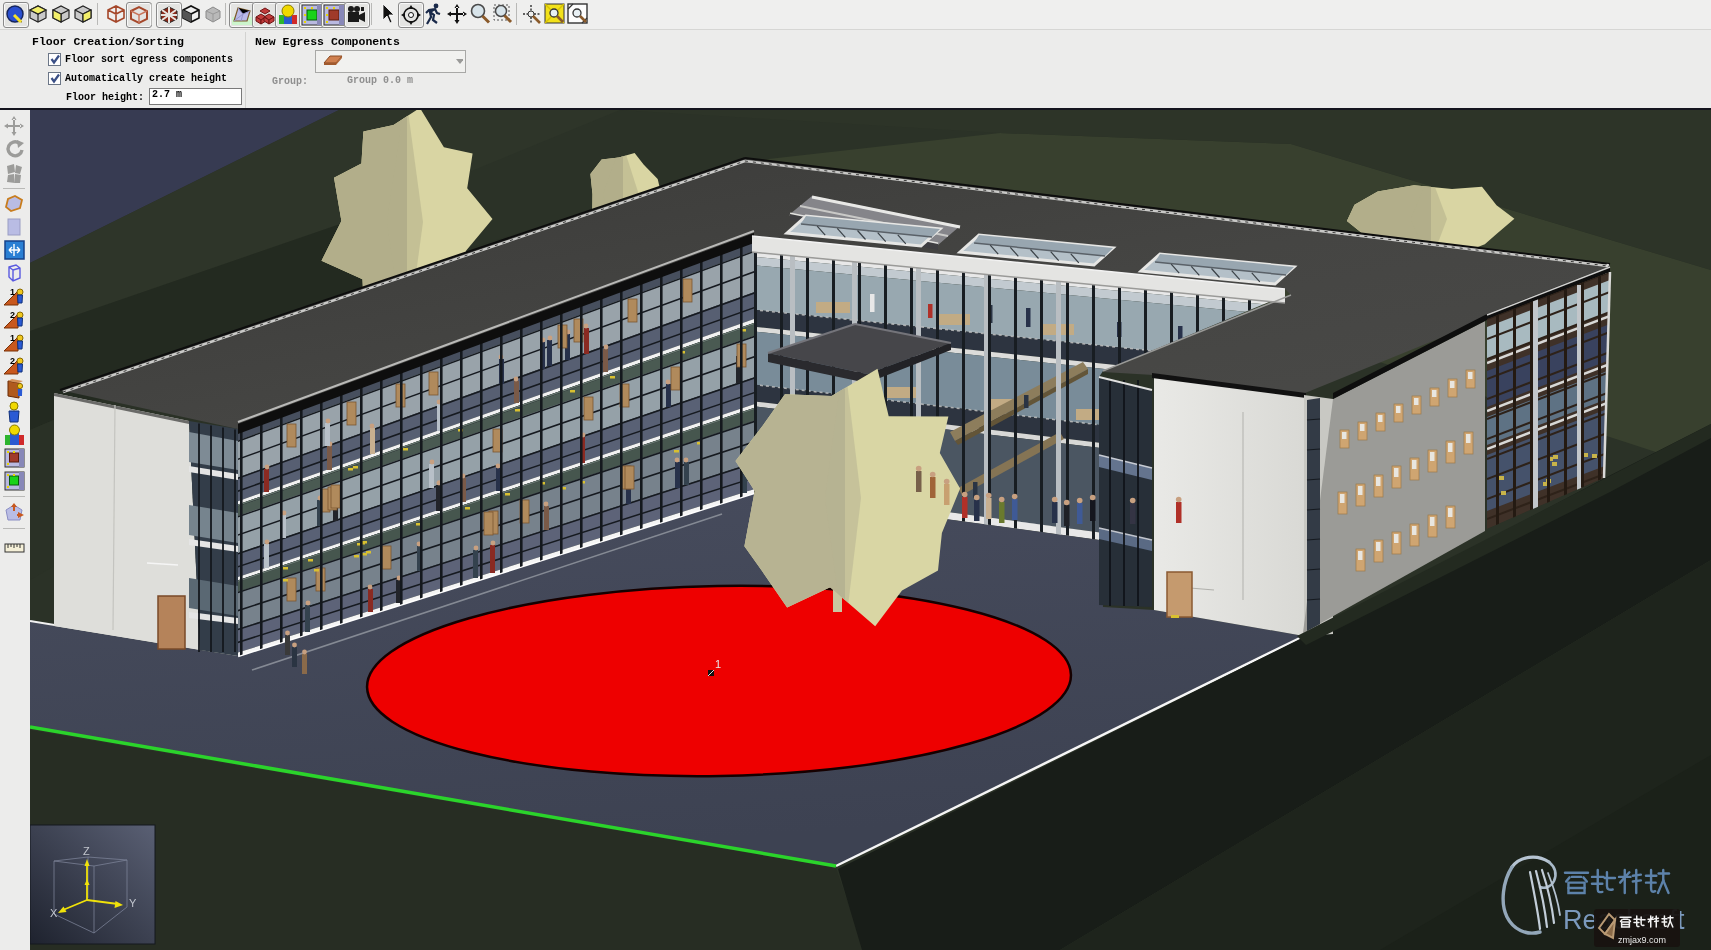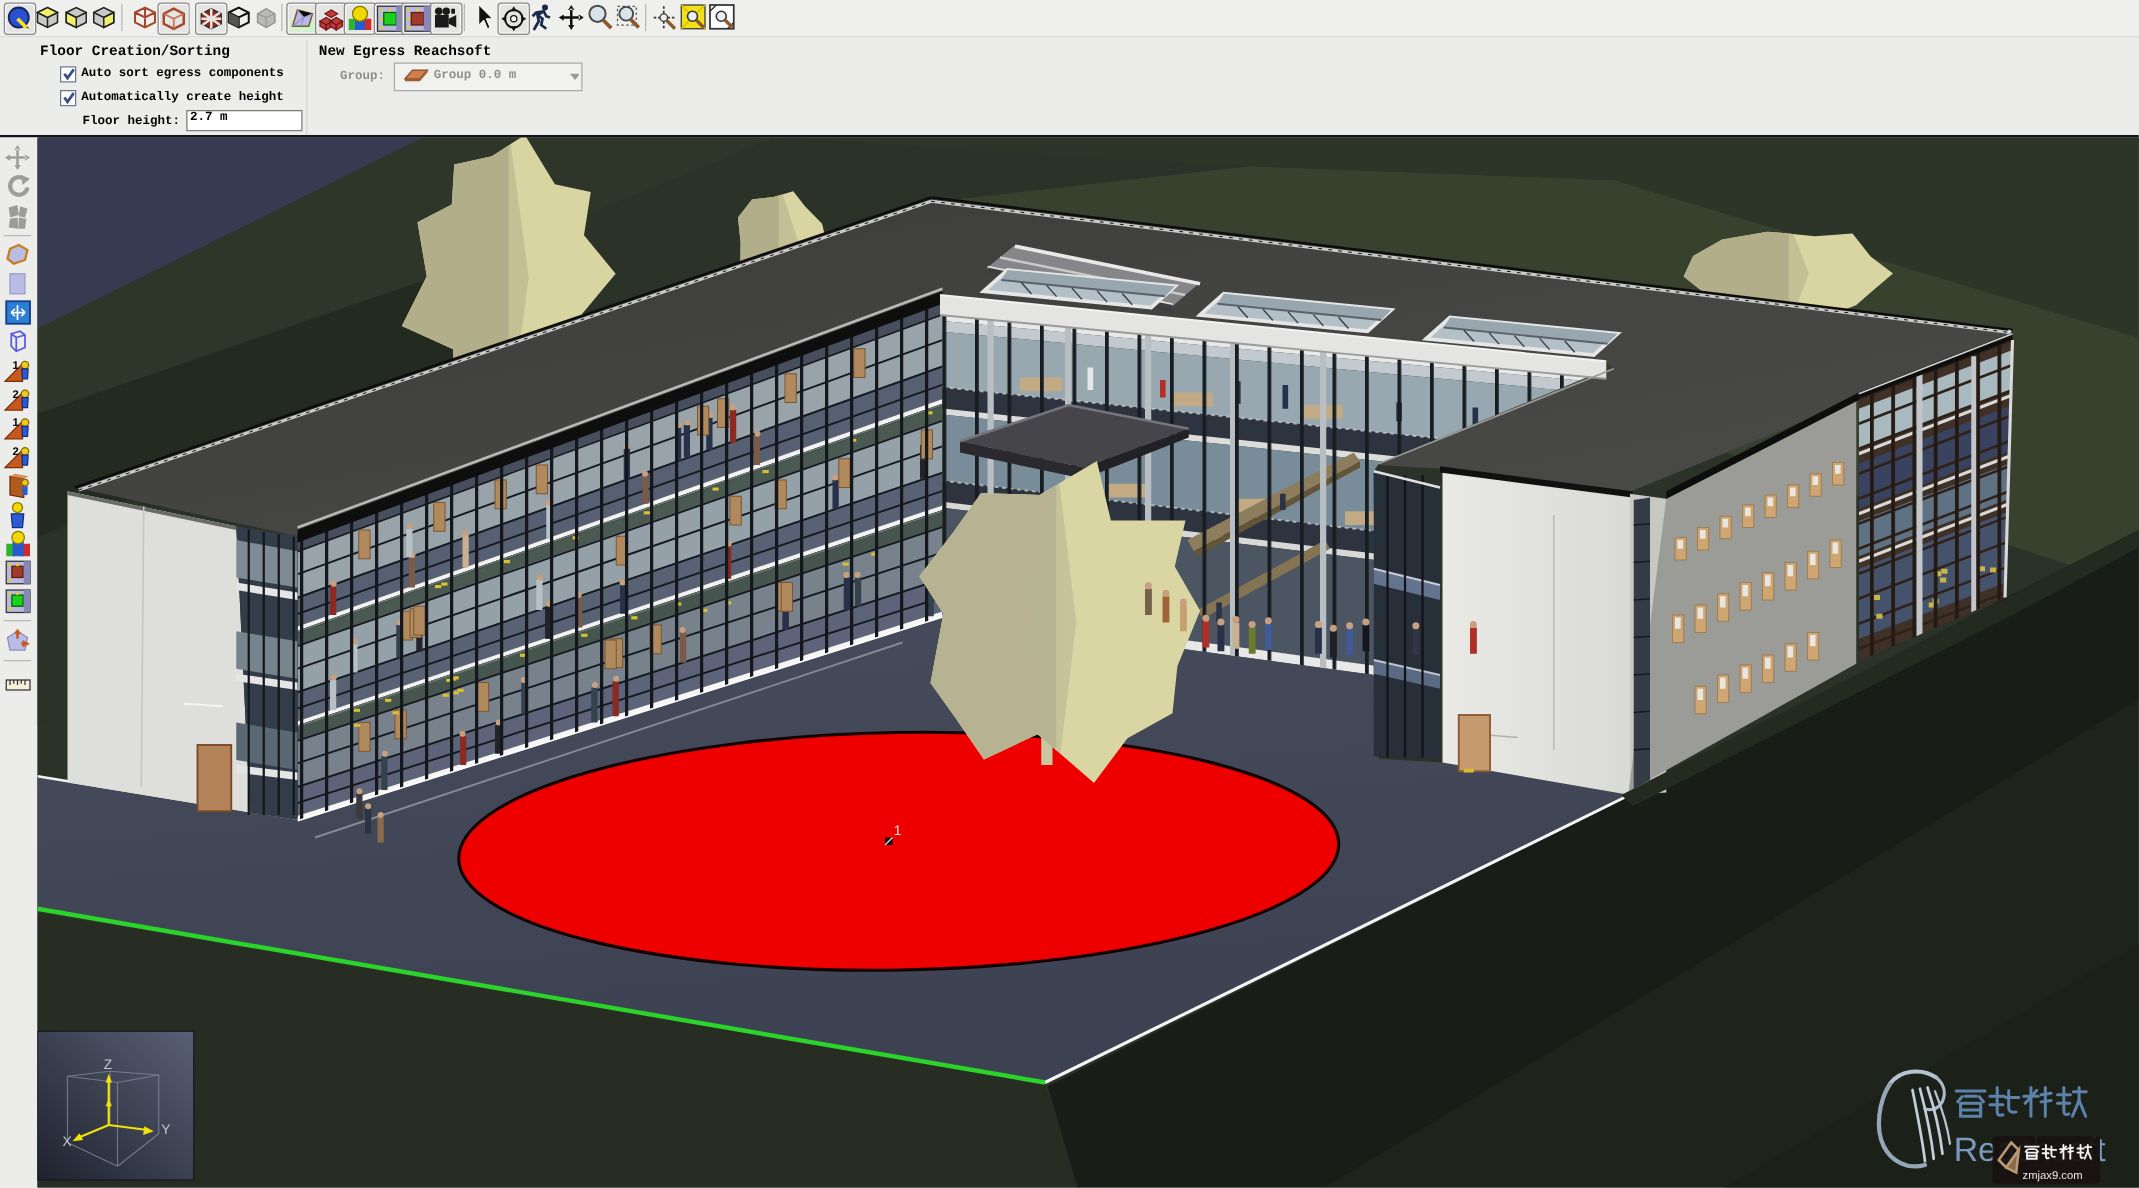--- a/index.html
+++ b/index.html
@@ -5,21 +5,21 @@
   html,body{margin:0;padding:0;width:1711px;height:950px;overflow:hidden;
     font-family:"Liberation Mono",monospace;background:#ececeb;}
   #app{position:absolute;left:0;top:0;width:1711px;height:950px;}
   #toolbar{position:absolute;left:0;top:0;width:1711px;height:29px;background:#efefee;border-bottom:1px solid #d6d6d4;}
   .tb{position:absolute;top:2px;width:24px;height:24px;}
   .tbsel{border:1px solid #8a8a8a;border-radius:3px;background:#e4e4e2;box-shadow:inset 0 0 0 1px #f8f8f8;}
   .tsep{position:absolute;top:3px;width:1px;height:22px;background:#b9b9b7;}
   #panel{position:absolute;left:0;top:30px;width:1711px;height:79px;background:#ececeb;}
   .ptitle{position:absolute;font-weight:bold;font-size:11.5px;color:#000;letter-spacing:0px;}
   .plabel{position:absolute;font-weight:bold;font-size:10px;color:#000;}
-  .pgray{position:absolute;font-weight:bold;font-size:10px;color:#8f8f8f;}
+  .pgray{position:absolute;font-weight:bold;font-size:10px;color:#8f8f8f;margin-top:20px;}
   .cb{position:absolute;width:11px;height:11px;background:#fff;border:1px solid #6b7687;}
   .cb svg{position:absolute;left:0;top:-1px;}
   #vline{position:absolute;left:245px;top:2px;width:1px;height:76px;background:#d2d2d0;}
   #fh{position:absolute;left:149px;top:58px;width:89px;height:15px;background:#fff;border:1px solid #7a7a7a;
       font-weight:bold;font-size:10px;padding-left:2px;}
   #grp{position:absolute;left:315px;top:20px;width:149px;height:21px;background:#f1f1ef;border:1px solid #a8a8a6;}
   #ltoolbar{position:absolute;left:0;top:110px;width:30px;height:840px;background:#ececeb;border-right:1px solid #c9c9c7;}
   .lt{position:absolute;left:3px;width:23px;height:22px;}
   .lsep{position:absolute;left:3px;width:22px;height:1px;background:#b9b9b7;}
   #viewport{position:absolute;left:30px;top:110px;width:1681px;height:840px;background:#2b3226;}
@@ -167,31 +167,31 @@
           <path d="M14 14 L20 20" stroke="#8a5a2a" stroke-width="2.6"></path>
         </svg></div>
     </div>
   <div id="panel">
     <div class="ptitle" style="left:32px;top:5px;">Floor Creation/Sorting</div>
     <div class="cb" style="left:48px;top:23px;">
         <svg width="13" height="13">
           <path d="M2.5 6 L5 9.5 L10 2.5" stroke="#3a4f86" stroke-width="2.2" fill="none"></path>
         </svg>
       </div>
-    <div class="plabel" style="left:65px;top:24px;">Auto sort egress components</div>
+    <div class="plabel" style="left:65px;top:24px;">Floor sort egress components</div>
     <div class="cb" style="left:48px;top:42px;">
         <svg width="13" height="13">
           <path d="M2.5 6 L5 9.5 L10 2.5" stroke="#3a4f86" stroke-width="2.2" fill="none"></path>
         </svg>
       </div>
     <div class="plabel" style="left:65px;top:43px;">Automatically create height</div>
     <div class="plabel" style="left:66px;top:62px;">Floor height:</div>
     <div id="fh">2.7 m</div>
     <div id="vline"></div>
-    <div class="ptitle" style="left:255px;top:5px;">New Egress Reachsoft</div>
+    <div class="ptitle" style="left:255px;top:5px;">New Egress Components</div>
     <div class="pgray" style="left:272px;top:26px;">Group:</div>
     <div id="grp">
       <svg width="147" height="19" style="position:absolute;left:0;top:0;">
         <path d="M8 12 L14 5 L26 5 L20 12 Z" fill="#cf7f4e" stroke="#8a4a22" stroke-width="1"></path>
         <path d="M8 12 L20 12 L20 14 L8 14 Z" fill="#a05a2e"></path>
         <path d="M20 12 L26 5 L26 7 L20 14 Z" fill="#b06535"></path>
         <path d="M140 8 l8 0 l-4 5 z" fill="#9a9a98"></path>
       </svg>
       <div class="pgray" style="left:31px;top:4px;">Group 0.0 m</div>
     </div>

